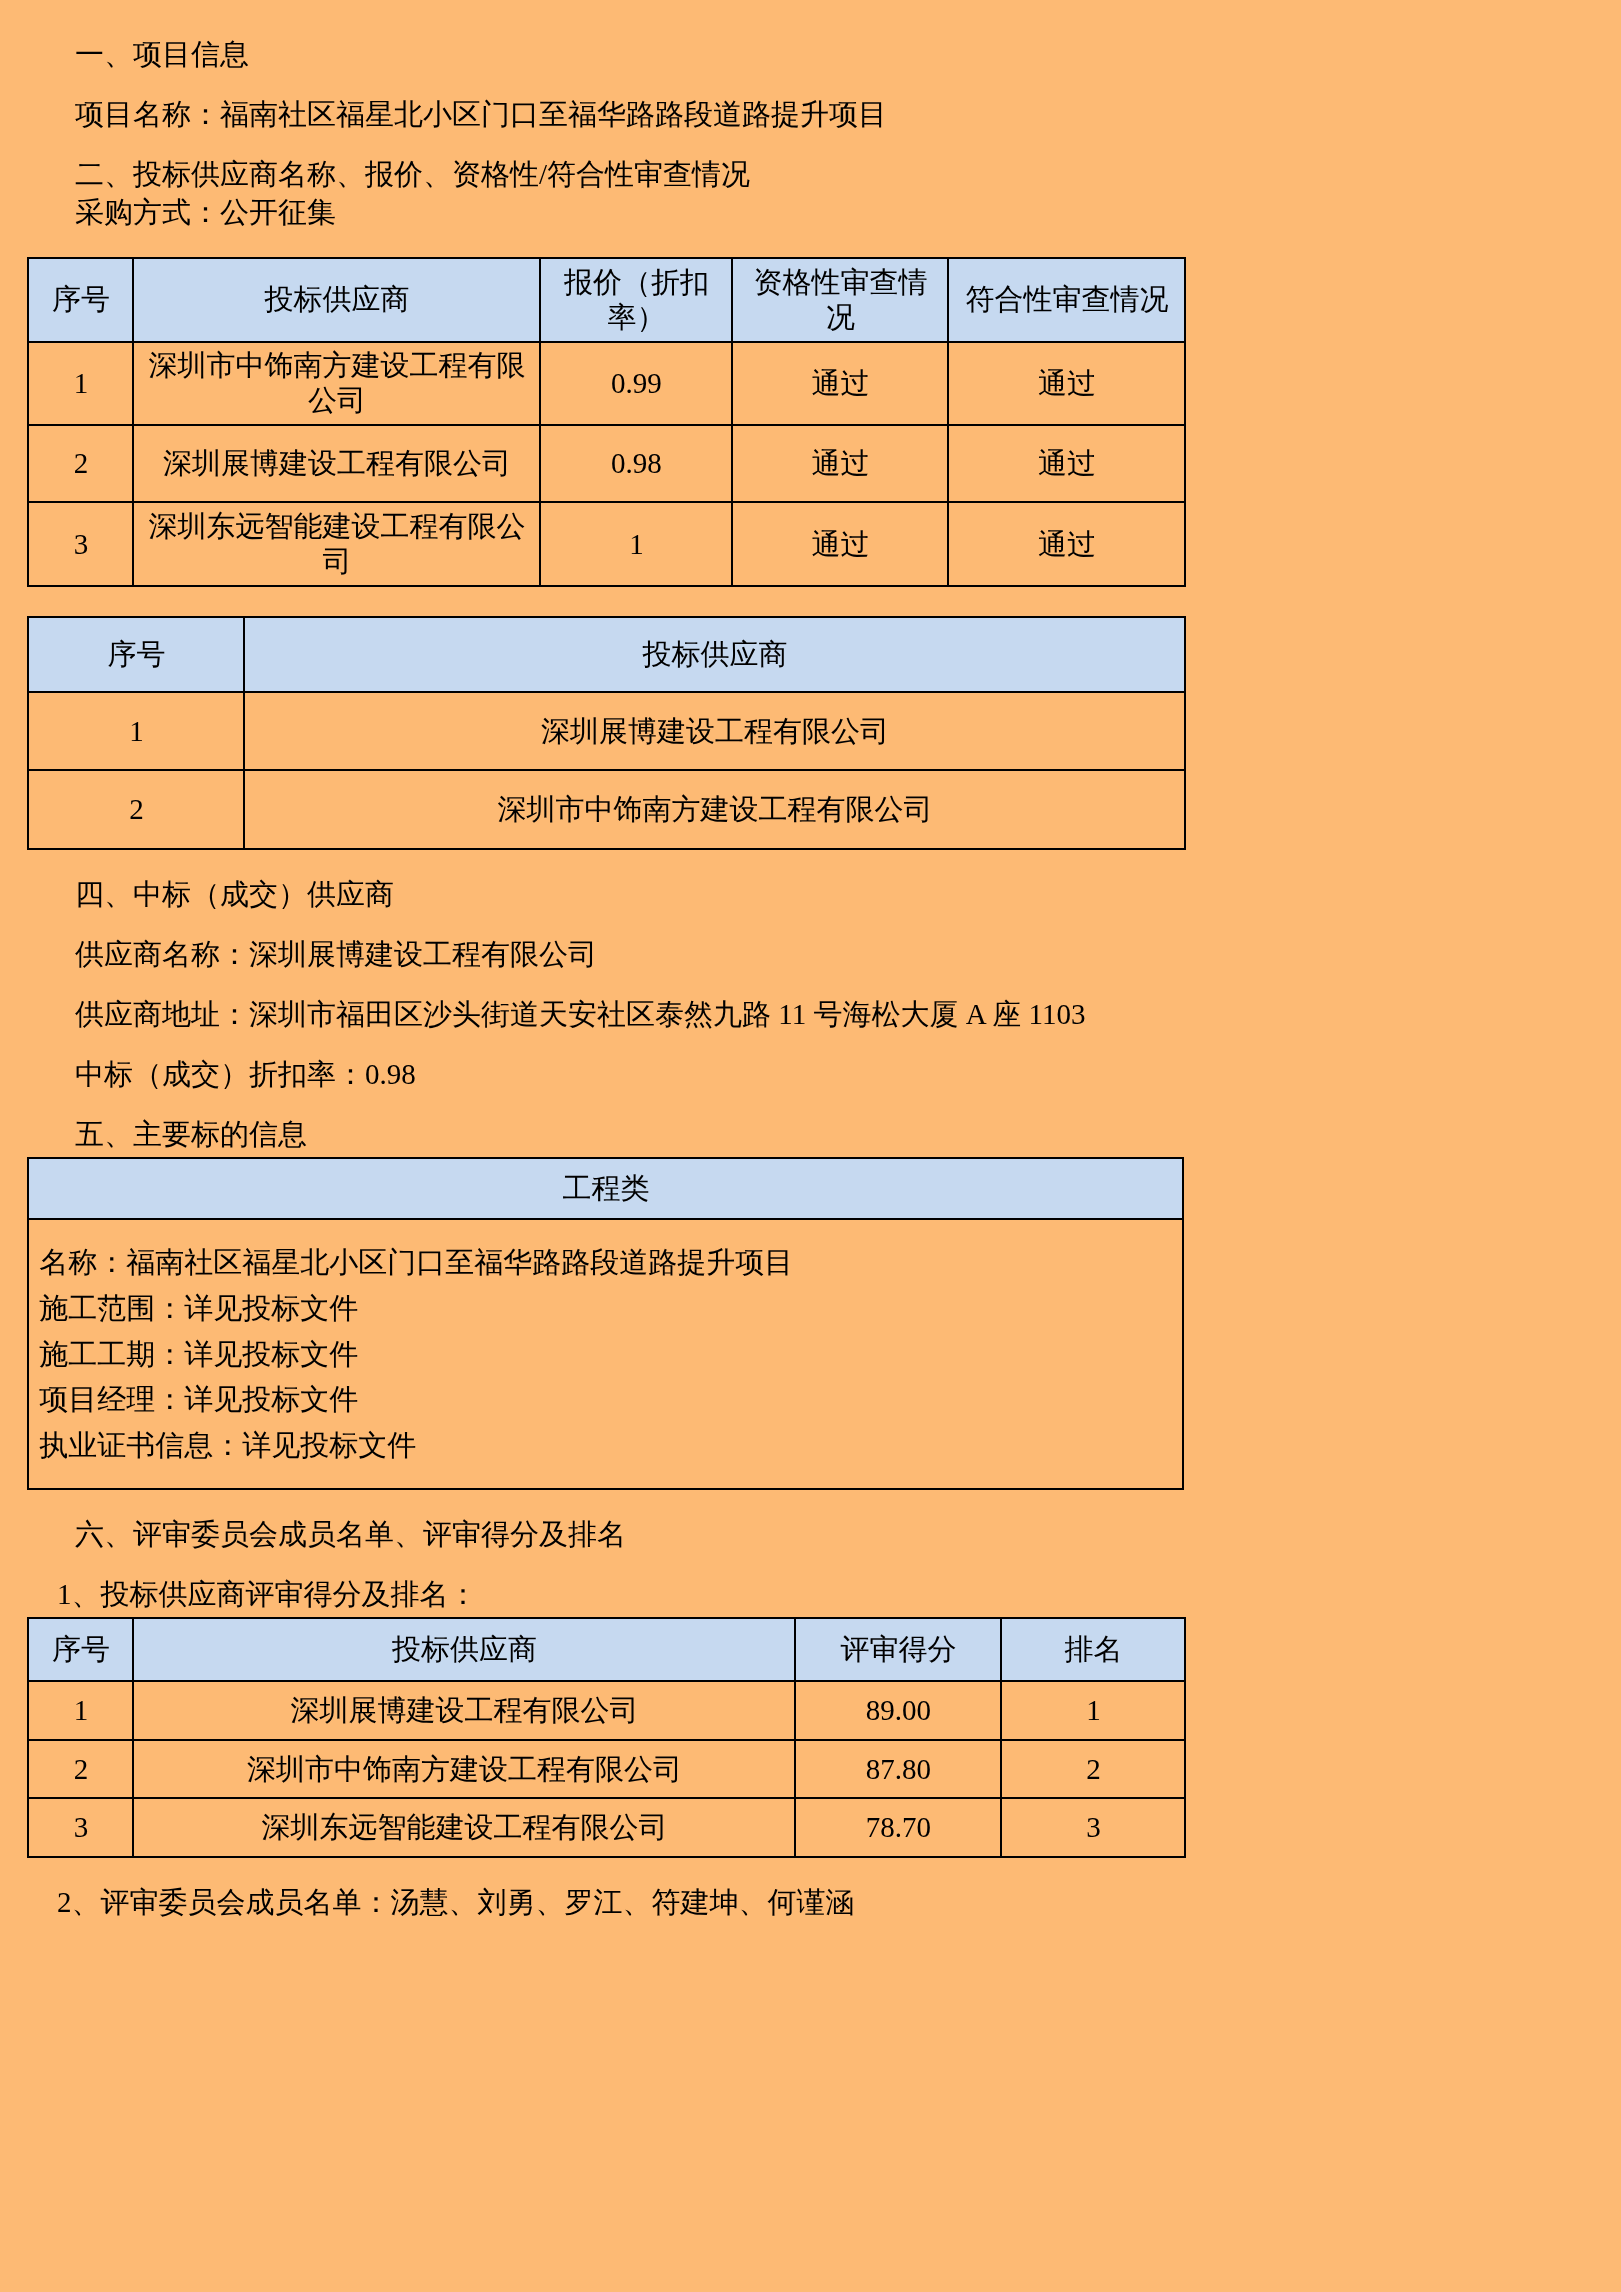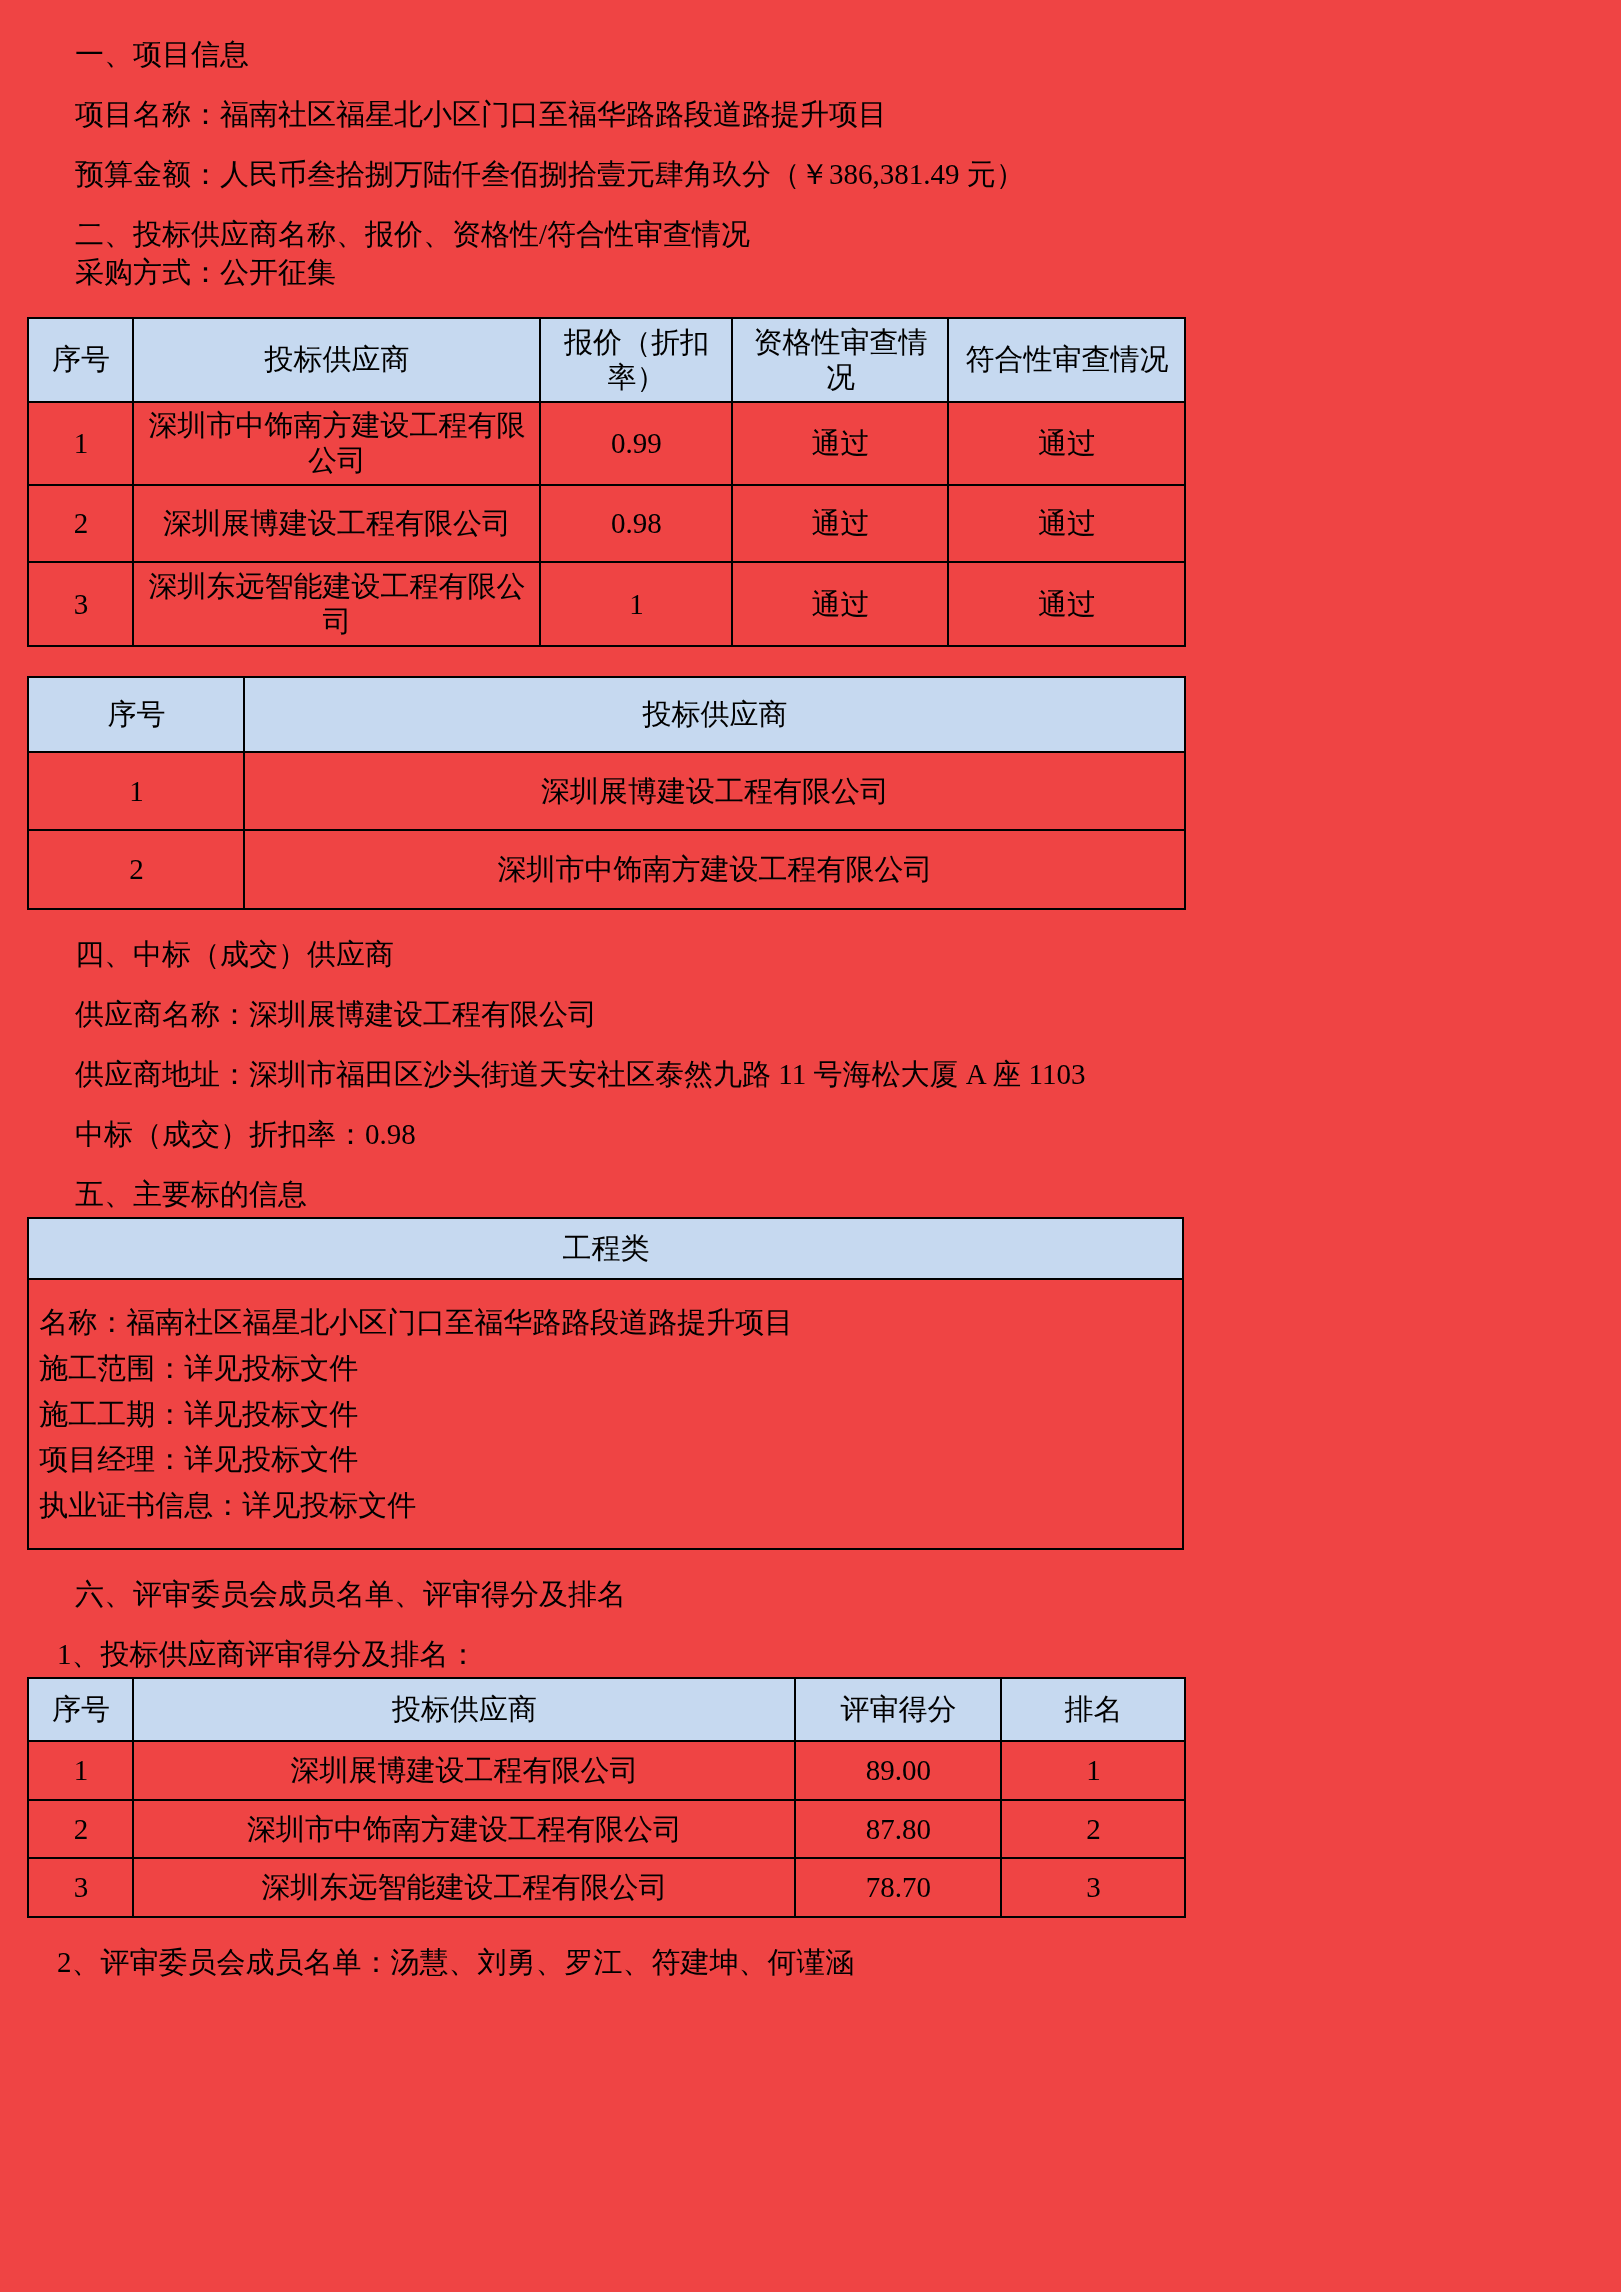--- a/index.html
+++ b/index.html
@@ -1,19 +1,19 @@
 <!DOCTYPE html>
 <html style="--header-bg: #c6d9f0;"><head>
 <meta charset="utf-8">
 <style>
   html, body { margin: 0; padding: 0; background: #ffffff; }
   .page {
     width: 1621px;
     height: 2293px;
-    background: #ef4444;
+    background: #fdba74;
     color: #000000;
     font-family: "Liberation Serif", serif;
     box-sizing: border-box;
     padding-top: 39px;
     overflow: hidden;
   }
   .line {
     font-size: 29px;
     line-height: 30px;
     margin: 0 0 30px 75px;
@@ -51,21 +51,20 @@
   .t4 td { height: 45px; }
   .tight { margin-bottom: 7.8px; }
 </style>
 </head>
 <body>
 
 <div class="page">
 
   <p class="line">一、项目信息</p>
   <p class="line">项目名称：福南社区福星北小区门口至福华路路段道路提升项目</p>
-  <p class="line">预算金额：人民币叁拾捌万陆仟叁佰捌拾壹元肆角玖分（￥386,381.49 元）</p>
   <p class="line tight">二、投标供应商名称、报价、资格性/符合性审查情况</p>
 
   <p class="line">采购方式：公开征集</p>
 
   <table class="t1">
     <colgroup>
       <col style="width:105px">
         <col style="width:407px">
         <col style="width:192px">
         <col style="width:216px">

